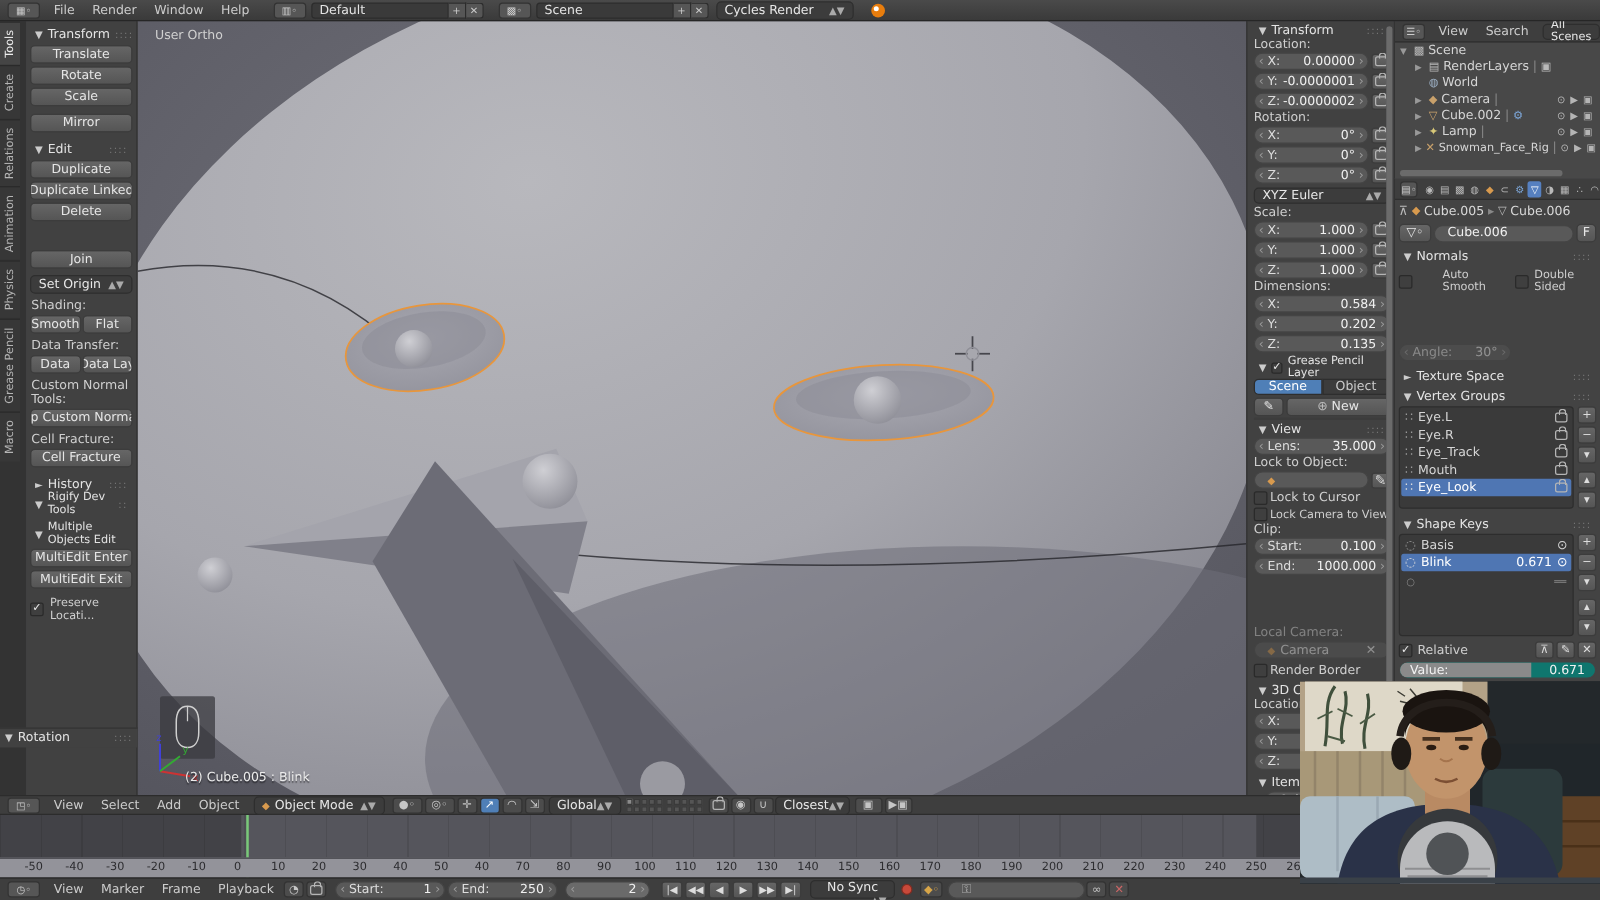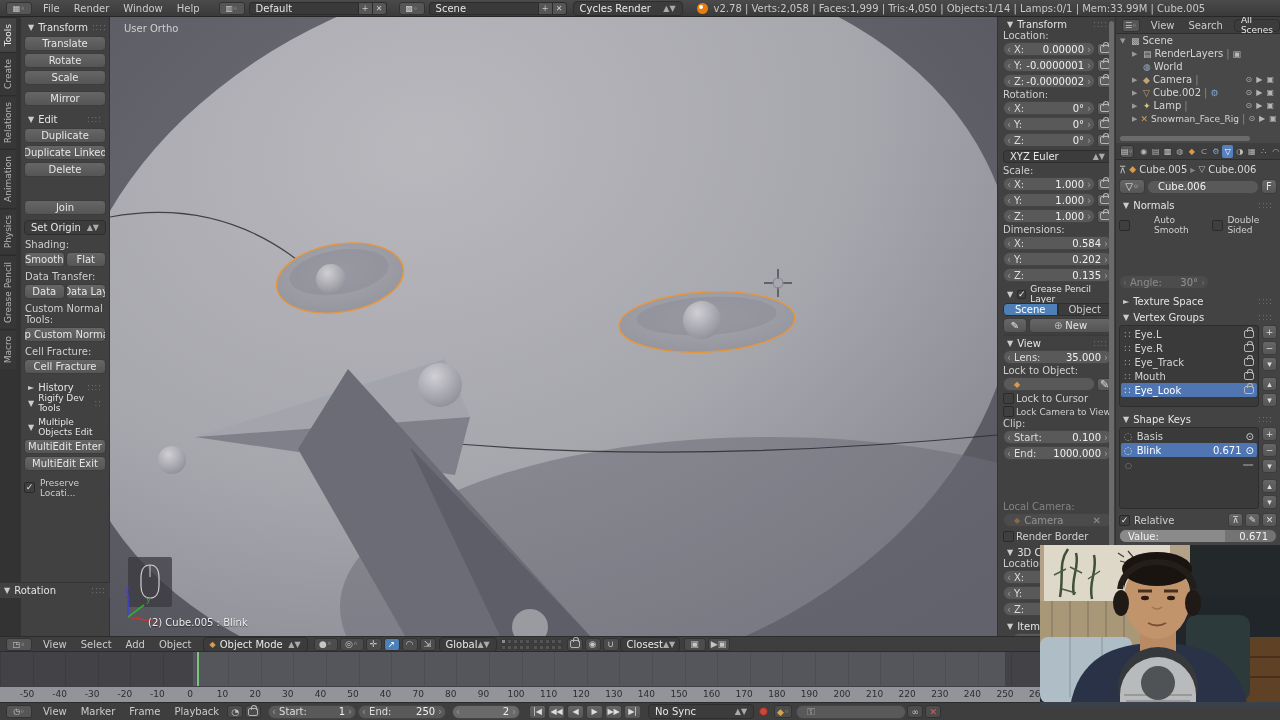--- a/index.html
+++ b/index.html
@@ -103,21 +103,21 @@
     color:#b9b9b9; font-size:8px; border-radius:2px; flex:0 0 auto; }
   .pico.active { background:#5680c0; color:#fff; }
   .crumb { display:flex; align-items:center; gap:3px; height:18px; font-size:10px; color:#d8d8d8; }
   .listbox { background:#3a3a3a; border:1px solid #2d2d2d; border-radius:3px; padding:1px; }
   .lrow { display:flex; align-items:center; height:14px; padding:0 3px; font-size:10px; color:#d5d5d5; gap:4px; border-radius:2px; }
   .lrow.sel { background:#4f76b3; color:#fff; }
   .lrow .r { margin-left:auto; display:flex; align-items:center; gap:4px; }
   .minicol { display:flex; flex-direction:column; gap:2px; }
   .mini { width:15px; height:14px; background:linear-gradient(#666,#555); border:1px solid #3c3c3c;
     border-radius:3px; color:#ddd; font-size:9px; display:flex; align-items:center; justify-content:center; }
-  .slider { position:relative; background:#737373; border:1px solid #444; border-radius:8px; height:14px;
+  .slider { position:relative; background:#0f766e; border:1px solid #444; border-radius:8px; height:14px;
     overflow:hidden; display:flex; align-items:center; font-size:10px; color:#f2f2f2; padding:0 8px; }
   .slider .fill { position:absolute; left:0; top:0; bottom:0; background:#8a8a8a; }
   .slider span { position:relative; z-index:1; }
   .slider .v { margin-left:auto; }
 
   
   #vphdr { left:0; top:636px; width:1280px; height:16px; background:#3e3e3e; border-top:1px solid #2c2c2c;
     border-bottom:1px solid #2c2c2c; display:flex; align-items:center; z-index:4; }
   .hico { height:13px; min-width:16px; background:#4c4c4c; border:1px solid #333; border-radius:3px;
     display:flex; align-items:center; justify-content:center; color:#c5c5c5; font-size:9px; margin:0 1px; padding:0 2px; }
@@ -167,21 +167,20 @@
       <div class="wbtn">+</div>
       <div class="wbtn">✕</div>
     </div>
     <div class="widget">
       <div class="drop" style="width:110px;">
         <span>Cycles Render</span>
           <span class="ud">▲▼</span>
       </div>
     </div>
     <div id="blender-logo"></div>
-    <div id="stats">v2.78 | Verts:2,058 | Faces:1,999 | Tris:4,050 | Objects:1/14 | Lamps:0/1 | Mem:33.99M | Cube.005</div>
   </div>
 
   <div id="tabstrip" class="abs">
     <div class="vtab active">Tools</div>
     <div class="vtab">Create</div>
     <div class="vtab">Relations</div>
     <div class="vtab">Animation</div>
     <div class="vtab">Physics</div>
     <div class="vtab">Grease Pencil</div>
     <div class="vtab">Macro</div>
@@ -919,21 +918,21 @@
         <span style="margin-left:auto;">2</span>
       </div>
     <div style="display:flex;margin-left:8px;">
       <div class="pbtn">|◀</div>
       <div class="pbtn">◀◀</div>
       <div class="pbtn">◀</div>
       <div class="pbtn">▶</div>
       <div class="pbtn">▶▶</div>
       <div class="pbtn">▶|</div>
     </div>
-    <div class="drop" style="width:106px;margin-left:6px;">
+    <div class="drop" style="width:68px;margin-left:6px;flex-direction:column;">
       <span>No Sync</span>
         <span class="ud">▲▼</span>
     </div>
     <div class="reddot"></div>
     <div class="hico" style="color:#d7a548;">◆◦</div>
     <div class="field noarrow" style="width:110px;margin-left:3px;">
         <span style="color:#aaa;">⚿</span>
       </div>
     <div class="hico">∞</div>
     <div class="hico" style="color:#c66;">✕</div>

